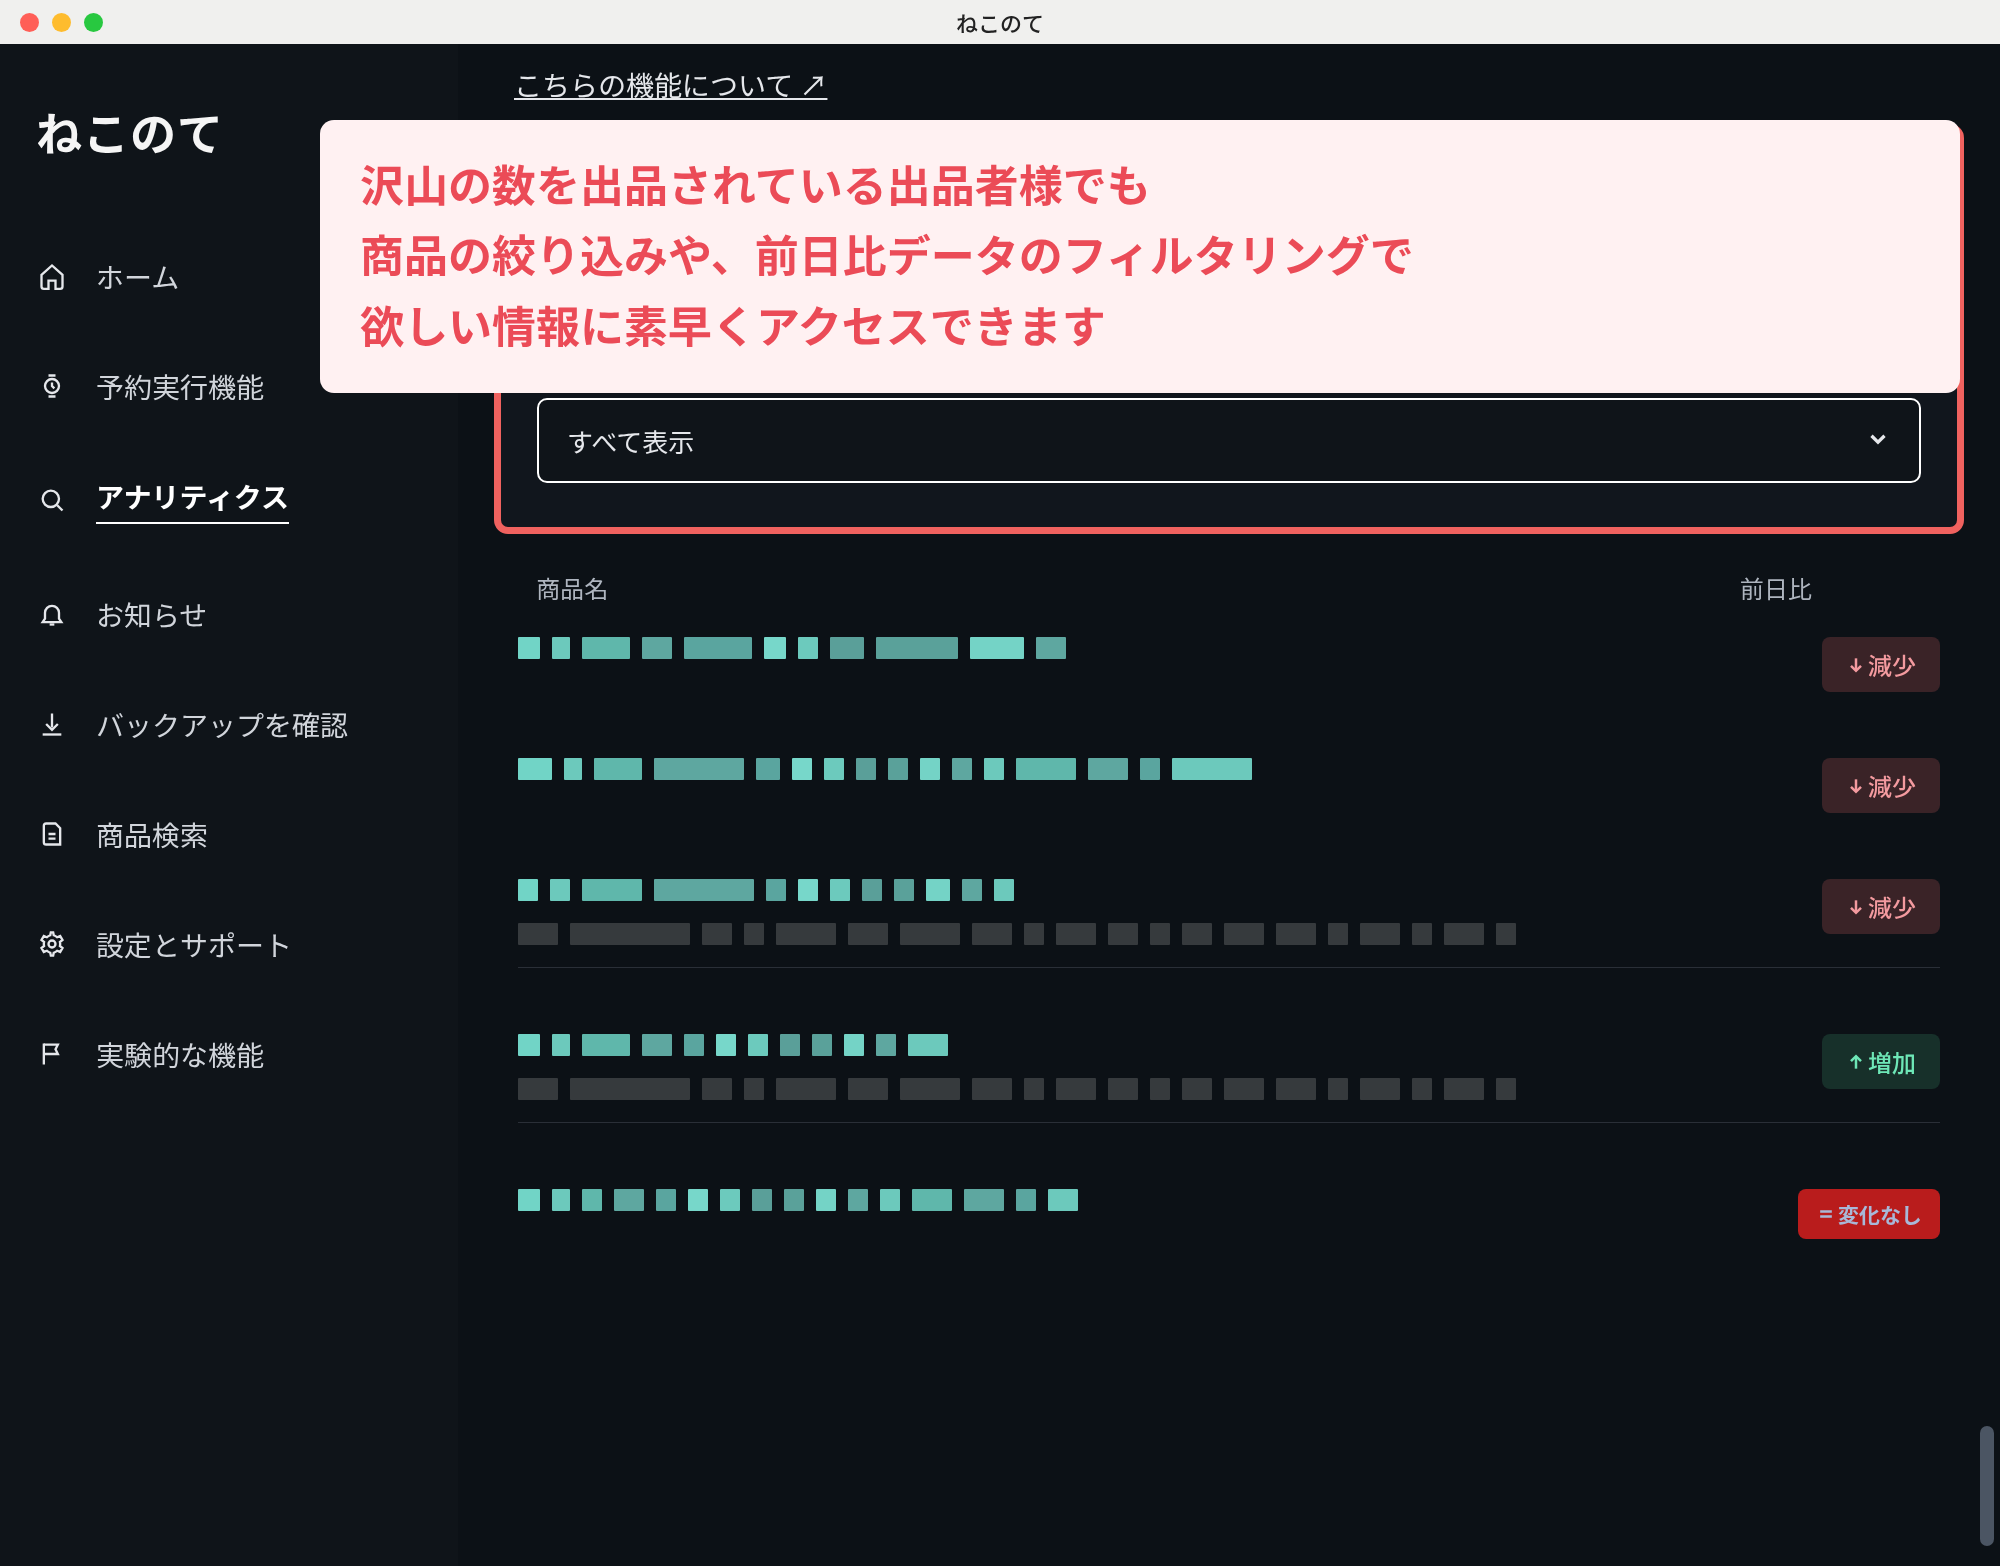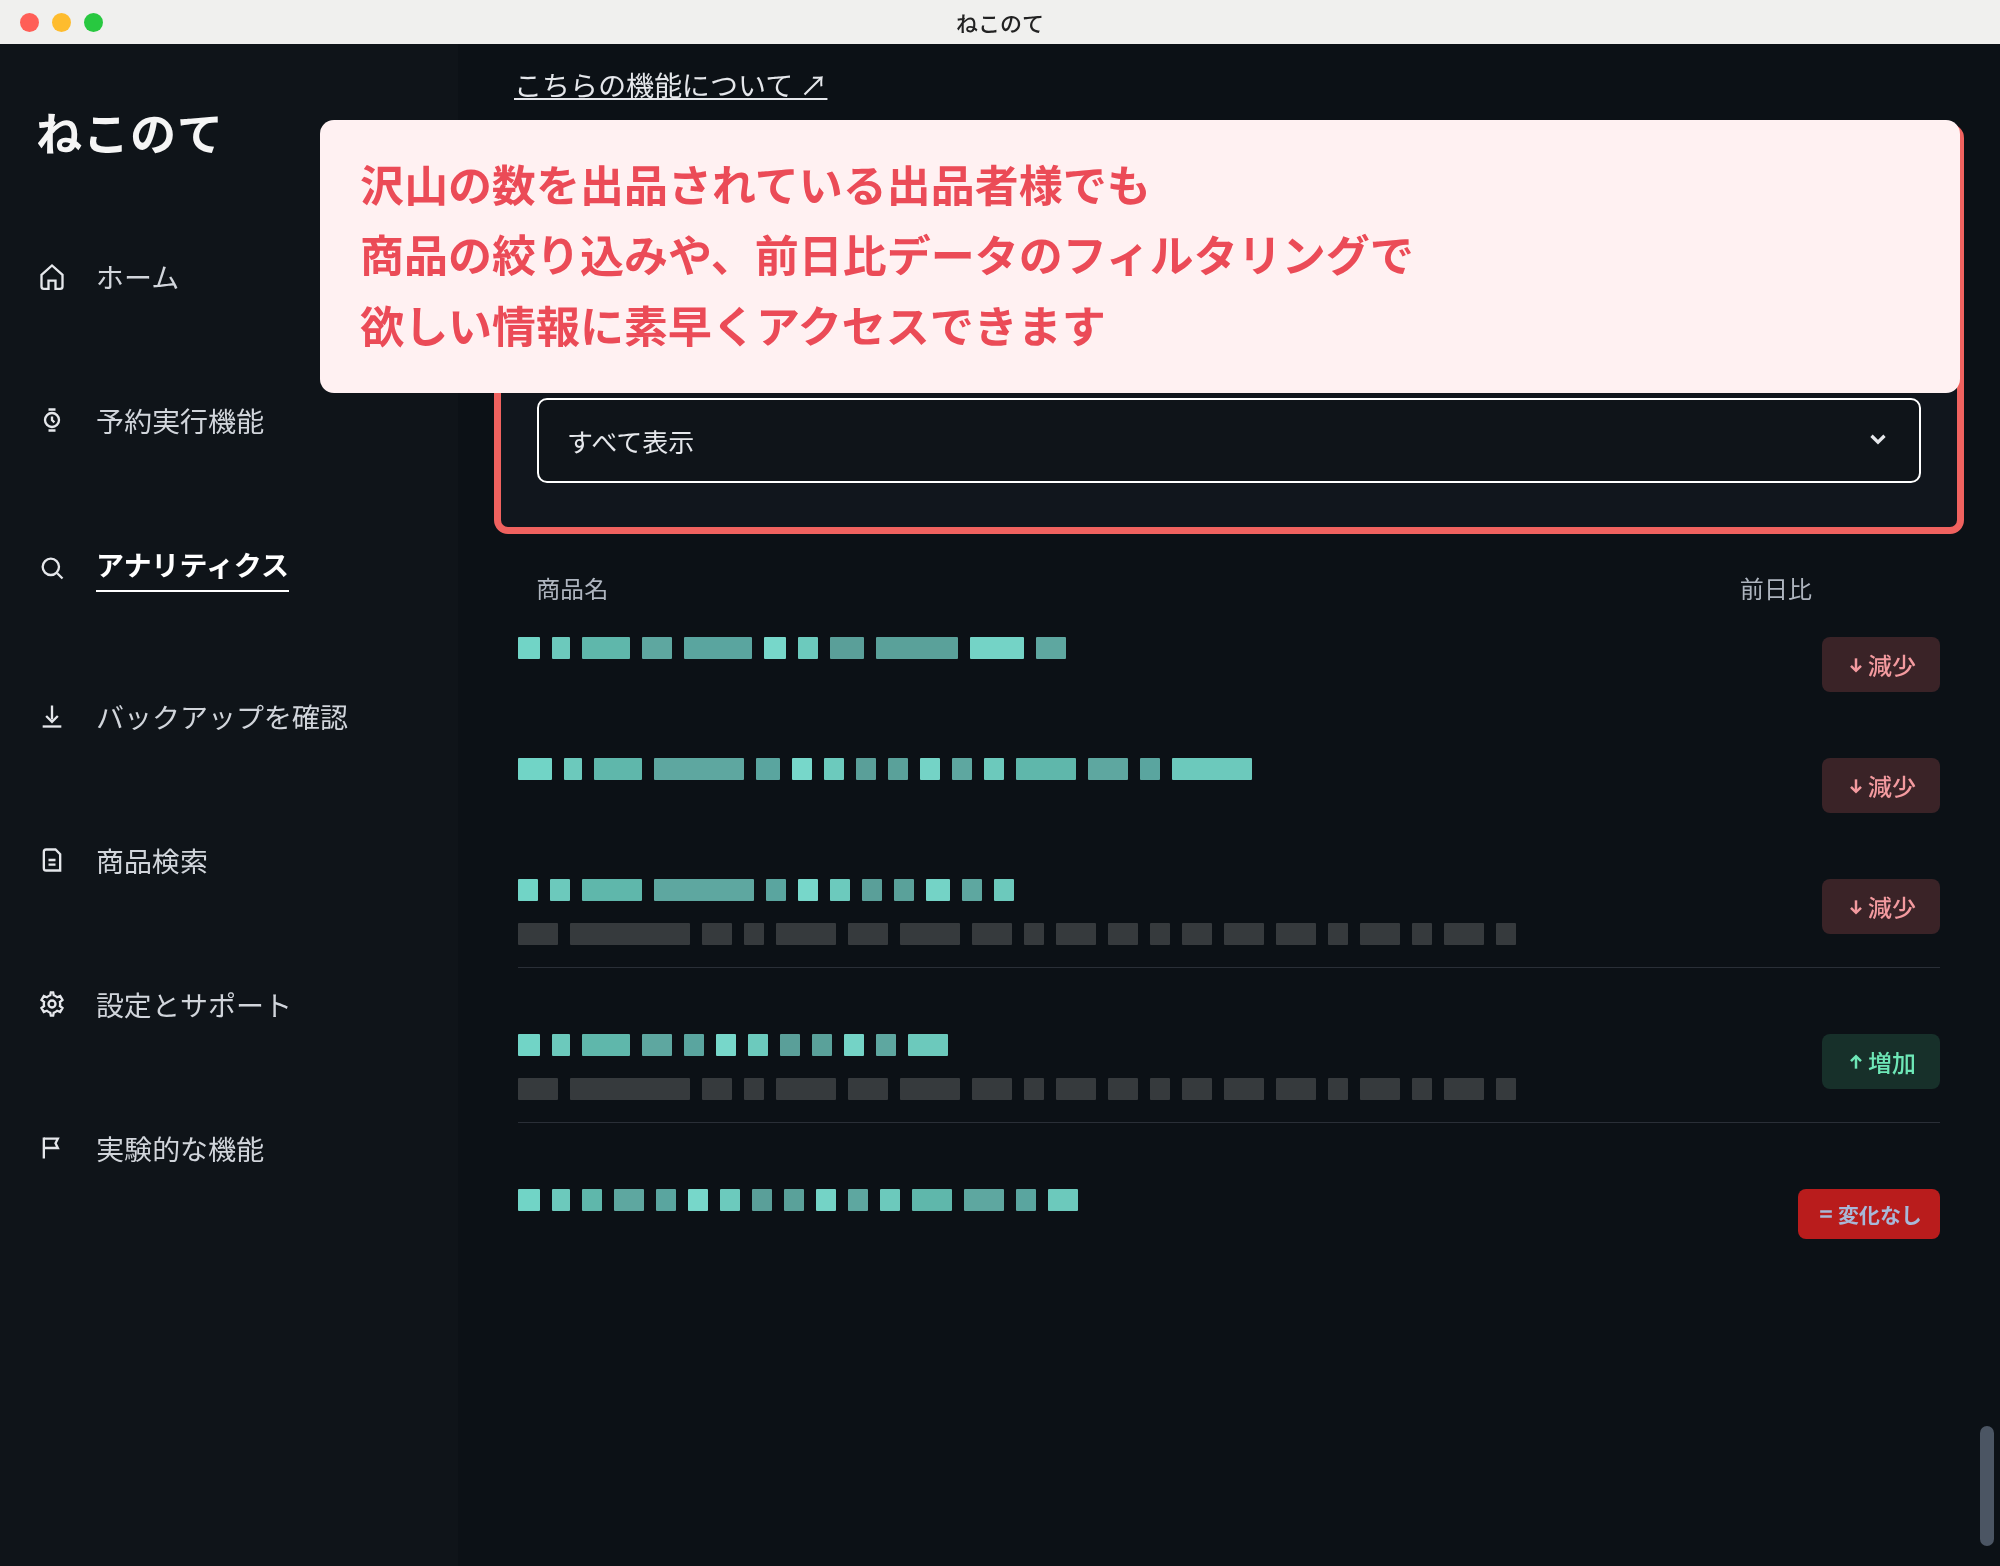--- a/index.html
+++ b/index.html
@@ -58,21 +58,21 @@
     flex-direction: column;
     padding: 54px 36px 30px 36px;
   }
   .logo {
     font-size: 46px;
     font-weight: 700;
     color: #f5f5f5;
     margin-bottom: 92px;
     letter-spacing: 1px;
   }
-  .nav { display: flex; flex-direction: column; gap: 104px; }
+  .nav { display: flex; flex-direction: column; gap: 70px; }
   .nav-item {
     display: flex;
     align-items: center;
     gap: 28px;
     font-size: 28px;
     color: #d1d5db;
     cursor: pointer;
   }
   .nav-item.active .nav-label {
     font-weight: 700;
@@ -268,20 +268,29 @@
             <span class="nav-label">予約実行機能</span>
           </div>
           <div class="nav-item active">
             <span class="nav-icon">
               <svg viewBox="0 0 24 24" width="28" height="28">
                 <circle cx="11" cy="11" r="7"></circle>
                 <line x1="21" y1="21" x2="16.5" y2="16.5"></line>
               </svg>
             </span>
             <span class="nav-label">アナリティクス</span>
+          </div>
+          <div class="nav-item">
+            <span class="nav-icon">
+              <svg viewBox="0 0 24 24" width="28" height="28">
+                <path d="M18 16v-5a6 6 0 10-12 0v5l-2 3h16z"></path>
+                <path d="M10 21h4"></path>
+              </svg>
+            </span>
+            <span class="nav-label">お知らせ</span>
           </div>
           <div class="nav-item">
             <span class="nav-icon">
               <svg viewBox="0 0 24 24" width="28" height="28">
                 <path d="M12 3v12"></path>
                 <polyline points="7 12 12 17 17 12"></polyline>
                 <path d="M4 21h16"></path>
               </svg>
             </span>
             <span class="nav-label">バックアップを確認</span>

